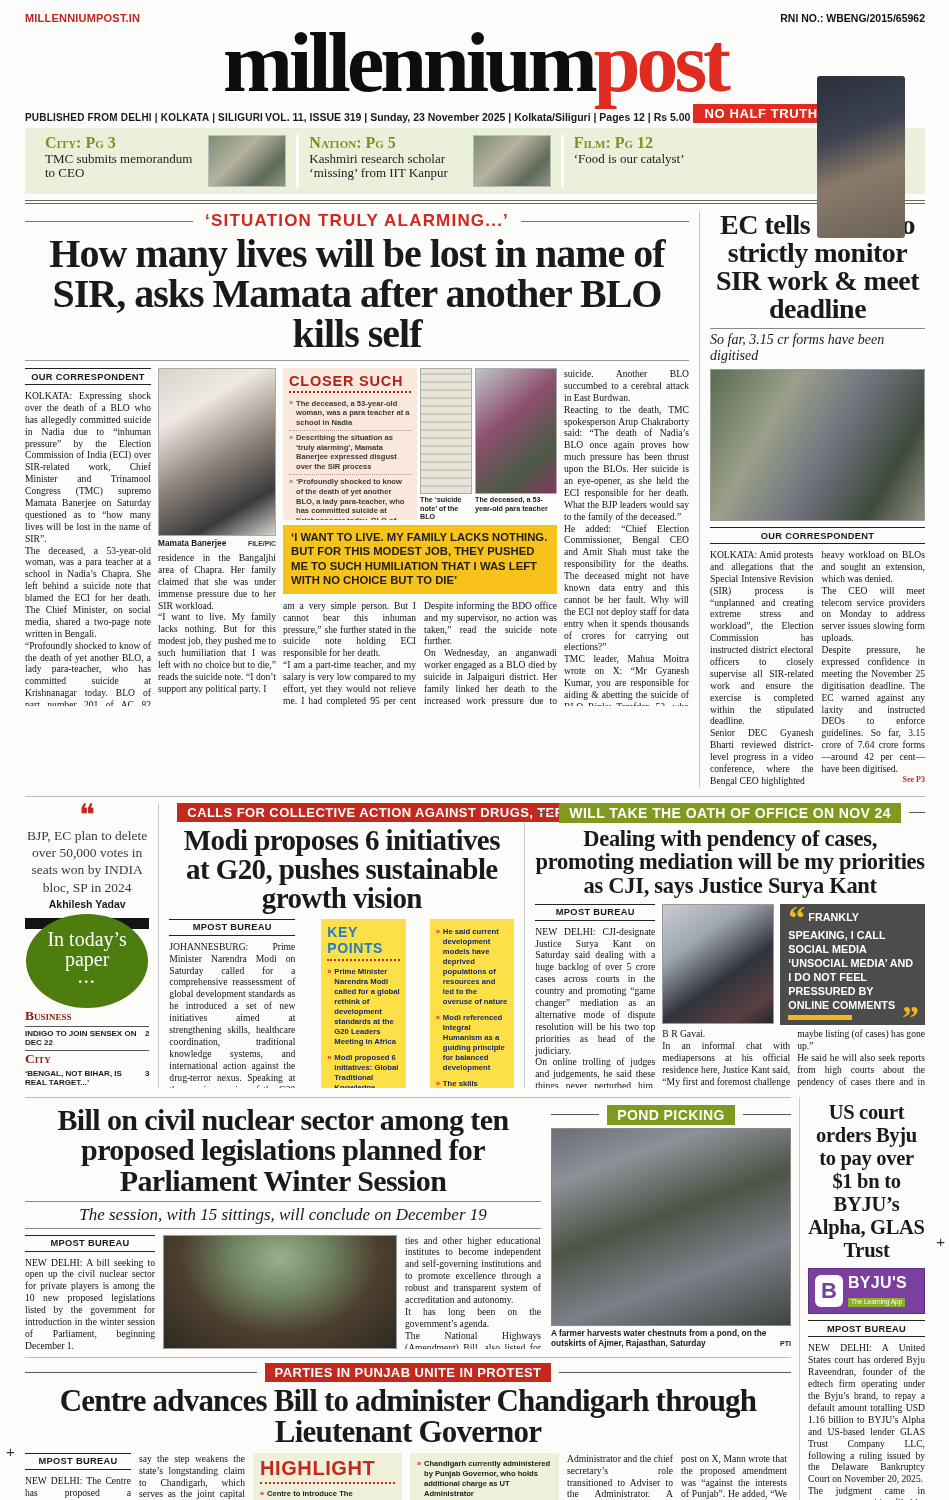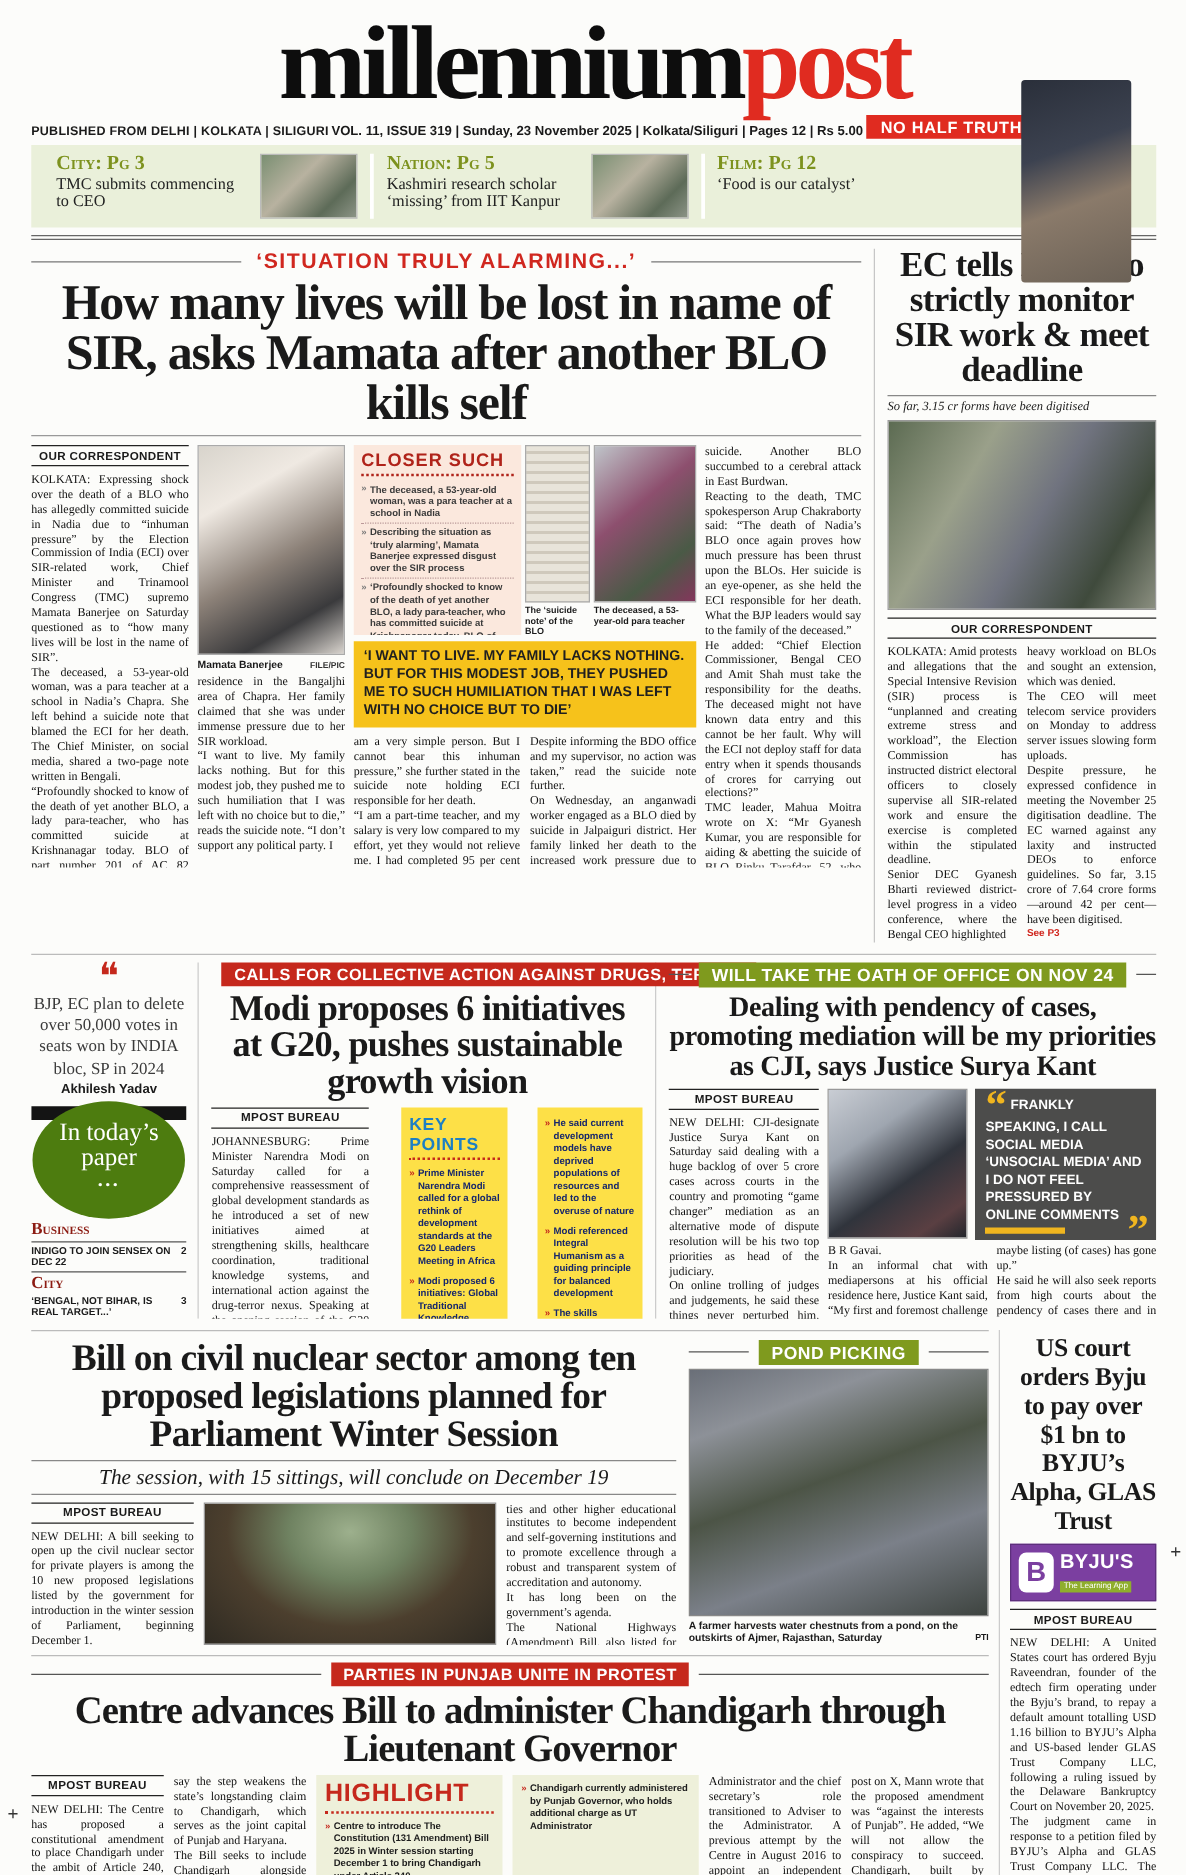--- a/index.html
+++ b/index.html
@@ -82,26 +82,26 @@
   .sidephoto .scap { font-family:"Liberation Sans",sans-serif; font-weight:bold; font-size:7.2px; line-height:1.2; padding-top:2px; height:26px; }
   .pullquote { background:#f6c21b; margin-top:5px; padding:5px 8px 6px; font-family:"Liberation Sans",sans-serif; font-weight:bold;
     font-size:11.3px; line-height:1.28; color:#1f1f1f; }
   .mid-cols { display:flex; gap:8px; margin-top:6px; }
   .mid-cols .bodytext { flex:1; }
   .col-last { flex:1; }
 
   
   .ec { flex:1; border-left:1px solid #c6c6c6; padding-left:10px; }
   .ec-headline { font-weight:bold; font-size:28px; line-height:1.0; letter-spacing:-0.5px; text-align:center; }
-  .ec-sub { font-style:italic; font-size:10px; border-top:1px solid #888; margin-top:5px; padding:3px 0 5px; }
+  .ec-sub { font-style:italic; font-size:14px; border-top:1px solid #888; margin-top:5px; padding:3px 0 5px; }
   .ec-photo { height:152px; border:1px solid #999; margin-bottom:6px;
     background:linear-gradient(120deg,#5c6b52 0%,#9aa08a 30%,#70737f 55%,#3f4a3c 80%,#8b8f80 100%); }
   .ec-cols { display:flex; gap:8px; }
   .ec-cols .bodytext { flex:1; }
-  .see-p3 { display:block; text-align:left; }
+  .see-p3 { display:block; text-align:right;font-family:Liberation Serif, serif; }
 
   
   .band2 { display:flex; gap:10px; margin-top:9px; border-top:1px solid #bbb; padding-top:6px; height:292px; overflow:hidden; }
   .sidebar { width:170px; border-right:1px solid #ccc; padding-right:9px; }
   .sb-qicon { text-align:center; color:#c5281c; font-size:30px; line-height:0.8; height:24px; }
   .sb-quote { text-align:center; font-size:13.5px; line-height:1.28; color:#3a3a3a; }
   .sb-attr { text-align:center; font-family:"Liberation Sans",sans-serif; font-weight:bold; font-size:10.5px; margin:2px 0 4px; }
   .sb-circle-wrap { position:relative; height:94px; }
   .sb-circle-wrap::before { content:""; position:absolute; left:0; right:0; top:4px; height:11px; background:#141414; }
   .sb-circle { position:absolute; left:50%; transform:translateX(-50%); top:0; width:122px; height:94px; background:#4d7c0f;
@@ -190,36 +190,40 @@
   .plus { position:absolute; color:#333; font-size:15px; font-family:"Liberation Sans",sans-serif; }
   .plus.bl { left:6px; bottom:40px; }
   .plus.r { right:4px; bottom:250px; }
 </style>
 </head>
 <body>
 
 <div class="page">
 
   <header>
+    <div class="mh-top">
+      <span class="mh-site">MILLENNIUMPOST.IN</span>
+      <span class="mh-rni">RNI NO.: WBENG/2015/65962</span>
+    </div>
     <div class="mh-logo-row">
       <div class="logo"><span class="lg-black">millennium</span><span class="lg-red">post</span></div>
       <div class="mh-portrait"></div>
     </div>
     <div class="mh-bottom">
       <span class="mh-pub">PUBLISHED FROM DELHI  |  KOLKATA  |  SILIGURI</span>
       <span class="mh-issue">VOL. 11, ISSUE 319 | Sunday, 23 November 2025 | Kolkata/Siliguri | Pages 12 | Rs 5.00</span>
       <span class="mh-tag">NO HALF TRUTHS</span>
     </div>
   </header>
 
   <div class="teasers">
     <div class="teaser">
       <div class="t-txt">
         <div class="t-head"><span>City:</span> <span>Pg 3</span></div>
-        <div class="t-body">TMC submits commencing to CEO</div>
+        <div class="t-body">TMC submits memorandum to CEO</div>
       </div>
       <div class="t-photo"></div>
     </div>
     <div class="teaser">
       <div class="t-txt">
         <div class="t-head"><span>Nation:</span> <span>Pg 5</span></div>
         <div class="t-body">Kashmiri research scholar ‘missing’ from IIT Kanpur</div>
       </div>
       <div class="t-photo"></div>
     </div>

